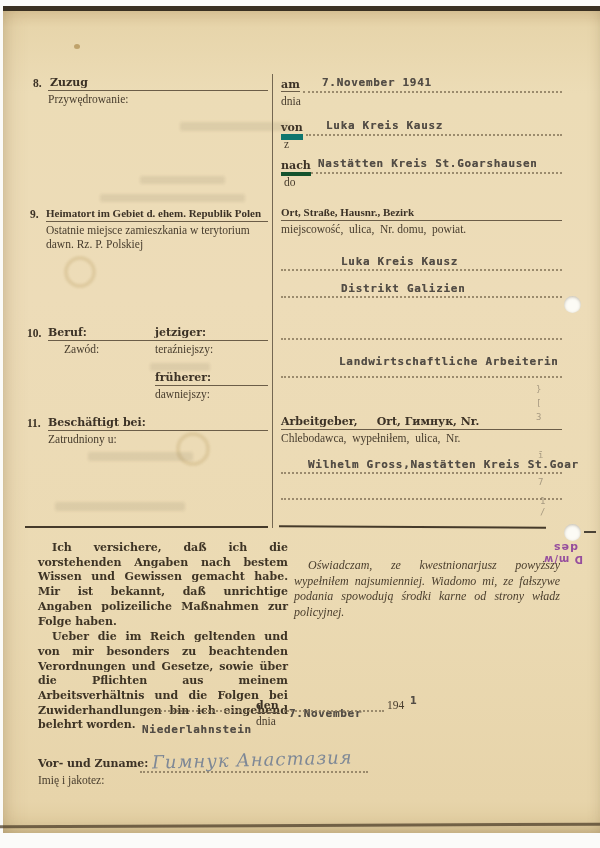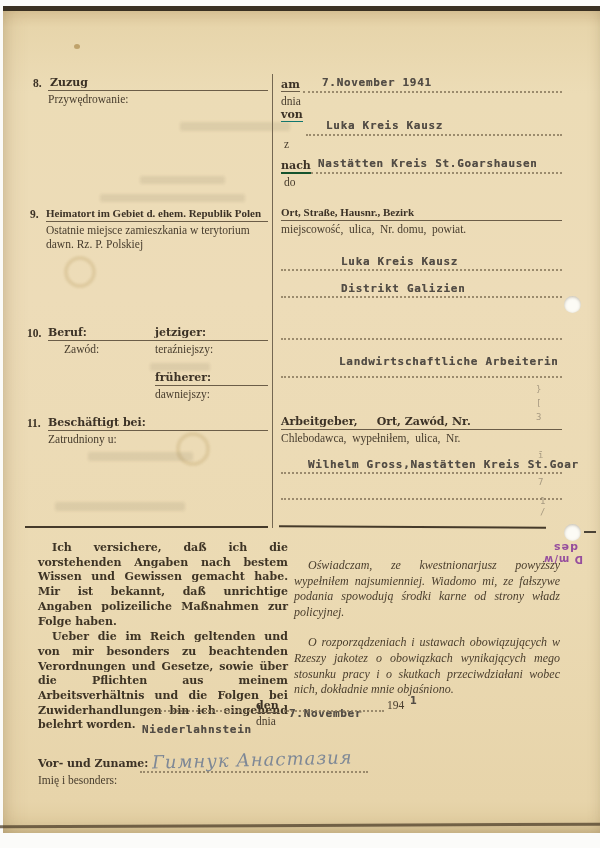--- a/index.html
+++ b/index.html
@@ -54,26 +54,26 @@
   <div class="abs num" style="left:33px;top:77px;">8.</div>
   <div class="abs fraktur" style="left:50px;top:76px;">Zuzug</div>
   <div class="abs solidline" style="left:48px;top:90px;width:220px;"></div>
   <div class="abs roman" style="left:48px;top:93px;">Przywędrowanie:</div>
 
   <div class="abs fraktur" style="left:281px;top:78px;border-bottom:1px solid #6b5d48;">am</div>
   <div class="abs typed" style="left:322px;top:76px;">7.November 1941</div>
   <div class="abs dotline" style="left:303px;top:91px;width:259px;"></div>
   <div class="abs roman" style="left:281px;top:95px;">dnia</div>
 
-  <div class="abs fraktur" style="left:281px;top:108px;border-bottom:1px solid #0f766e;">von</div>
+  <div class="abs fraktur" style="left:281px;top:121px;border-bottom:6px solid #0f766e;">von</div>
   <div class="abs typed" style="left:326px;top:119px;">Luka Kreis Kausz</div>
   <div class="abs dotline" style="left:306px;top:134px;width:256px;"></div>
   <div class="abs roman" style="left:284px;top:138px;">z</div>
 
-  <div class="abs fraktur" style="left:281px;top:159px;border-bottom:2px solid #14532d;">nach</div>
+  <div class="abs fraktur" style="left:281px;top:159px;border-bottom:4px solid #14532d;">nach</div>
   <div class="abs typed" style="left:318px;top:157px;">Nastätten Kreis St.Goarshausen</div>
   <div class="abs dotline" style="left:311px;top:172px;width:251px;"></div>
   <div class="abs roman" style="left:284px;top:176px;">do</div>
 
   <div class="abs num" style="left:30px;top:208px;">9.</div>
   <div class="abs fraktur" style="left:46px;top:207px;font-family:Liberation Serif, serif;">Heimatort im Gebiet d. ehem. Republik Polen</div>
   <div class="abs solidline" style="left:46px;top:221px;width:222px;"></div>
   <div class="abs roman" style="left:46px;top:224px;">Ostatnie miejsce zamieszkania w terytorium</div>
   <div class="abs roman" style="left:46px;top:238px;">dawn. Rz. P. Polskiej</div>
 
@@ -100,21 +100,21 @@
 
   <div class="abs dotline" style="left:281px;top:338px;width:281px;"></div>
   <div class="abs typed" style="left:339px;top:355px;">Landwirtschaftliche Arbeiterin</div>
   <div class="abs dotline" style="left:281px;top:376px;width:281px;"></div>
 
   <div class="abs num" style="left:27px;top:417px;">11.</div>
   <div class="abs fraktur" style="left:48px;top:416px;">Beschäftigt bei:</div>
   <div class="abs solidline" style="left:48px;top:430px;width:220px;"></div>
   <div class="abs roman" style="left:48px;top:433px;">Zatrudniony u:</div>
 
-  <div class="abs fraktur pre" style="left:281px;top:415px;">Arbeitgeber,     Ort, Zawód, Nr.</div>
+  <div class="abs fraktur pre" style="left:281px;top:415px;">Arbeitgeber,     Ort, Гимнук, Nr.</div>
   <div class="abs solidline" style="left:281px;top:429px;width:281px;"></div>
   <div class="abs roman pre" style="left:281px;top:432px;">Chlebodawca,  wypełniłem,  ulica,  Nr.</div>
   <div class="abs typed" style="left:308px;top:458px;">Wilhelm Gross,Nastätten Kreis St.Goar</div>
   <div class="abs dotline" style="left:281px;top:472px;width:281px;"></div>
   <div class="abs dotline" style="left:281px;top:498px;width:281px;"></div>
 
   <div class="abs heavyline" style="left:25px;top:526px;width:243px;"></div>
   <div class="abs heavyline" style="left:279px;top:526px;width:267px;transform:rotate(0.3deg);"></div>
 
   <div class="hole" style="left:564px;top:524px;"></div>
@@ -130,36 +130,35 @@
   <div class="edge-mark" style="left:538px;top:477px;">7</div>
   <div class="edge-mark" style="left:540px;top:496px;">1</div>
   <div class="edge-mark" style="left:540px;top:507px;">/</div>
 
   <div class="abs" style="left:30px;top:541px;width:258px;">
     <p class="para-de">Ich versichere, daß ich die vorstehenden Angaben nach bestem Wissen und Gewissen gemacht habe.  Mir ist bekannt, daß unrichtige Angaben polizeiliche Maßnahmen zur Folge haben.</p>
     <p class="para-de">Ueber die im Reich geltenden und von mir besonders zu beachtenden Verordnungen und Gesetze, sowie über die Pflichten aus meinem Arbeitsverhältnis und die Folgen bei Zuwiderhandlungen bin ich eingehend belehrt worden.</p>
   </div>
   <div class="abs" style="left:294px;top:543px;width:266px;">
     <p class="para-pl">Oświadczam, ze kwestnionarjusz powyższy wypełniłem najsumienniej. Wiadomo mi, ze fałszywe podania spowodują środki karne od strony władz policyjnej.</p>
-    <p class="para-pl">O rozporządzeniach i ustawach obowiązujących w Rzeszy jakotez o obowiązkach wynikających mego stosunku pracy i o skutkach przeciwdziałani wobec nich, dokładnie mnie objaśniono.</p>
   </div>
 
   <div class="abs typed" style="left:142px;top:723px;">Niederlahnstein</div>
   <div class="abs dotline" style="left:136px;top:710px;width:114px;"></div>
   <div class="abs fraktur" style="left:256px;top:699px;border-bottom:1px solid #6b5d48;">den</div>
   <div class="abs typed" style="left:289px;top:696px;margin-top:11px;">7.November</div>
   <div class="abs dotline" style="left:284px;top:710px;width:100px;"></div>
   <div class="abs roman" style="left:387px;top:699px;">194</div>
   <div class="abs typed" style="left:410px;top:694px;">1</div>
   <div class="abs roman" style="left:256px;top:715px;">dnia</div>
 
   <div class="abs fraktur" style="left:38px;top:757px;">Vor- und Zuname:</div>
   <div class="abs dotline" style="left:140px;top:771px;width:228px;"></div>
   <div class="abs script" style="left:152px;top:749px;">Гимнук Анастазия</div>
-  <div class="abs roman" style="left:38px;top:774px;">Imię i besonders:</div>
+  <div class="abs roman" style="left:38px;top:774px;">Imię i jakotez:</div>
 
   <div class="ring-stain" style="left:64px;top:256px;width:24px;height:24px;"></div>
   <div class="ring-stain" style="left:176px;top:432px;width:26px;height:26px;"></div>
   <div class="abs" style="left:74px;top:44px;width:6px;height:5px;background:rgba(150,110,40,.5);border-radius:50%;filter:blur(.5px);"></div>
   <div class="smudge" style="left:180px;top:122px;width:110px;height:9px;"></div>
   <div class="smudge" style="left:140px;top:176px;width:85px;height:8px;"></div>
   <div class="smudge" style="left:100px;top:194px;width:145px;height:8px;"></div>
   <div class="smudge" style="left:88px;top:452px;width:105px;height:9px;"></div>
   <div class="smudge" style="left:55px;top:502px;width:130px;height:9px;"></div>
   <div class="smudge" style="left:150px;top:363px;width:60px;height:8px;"></div>

